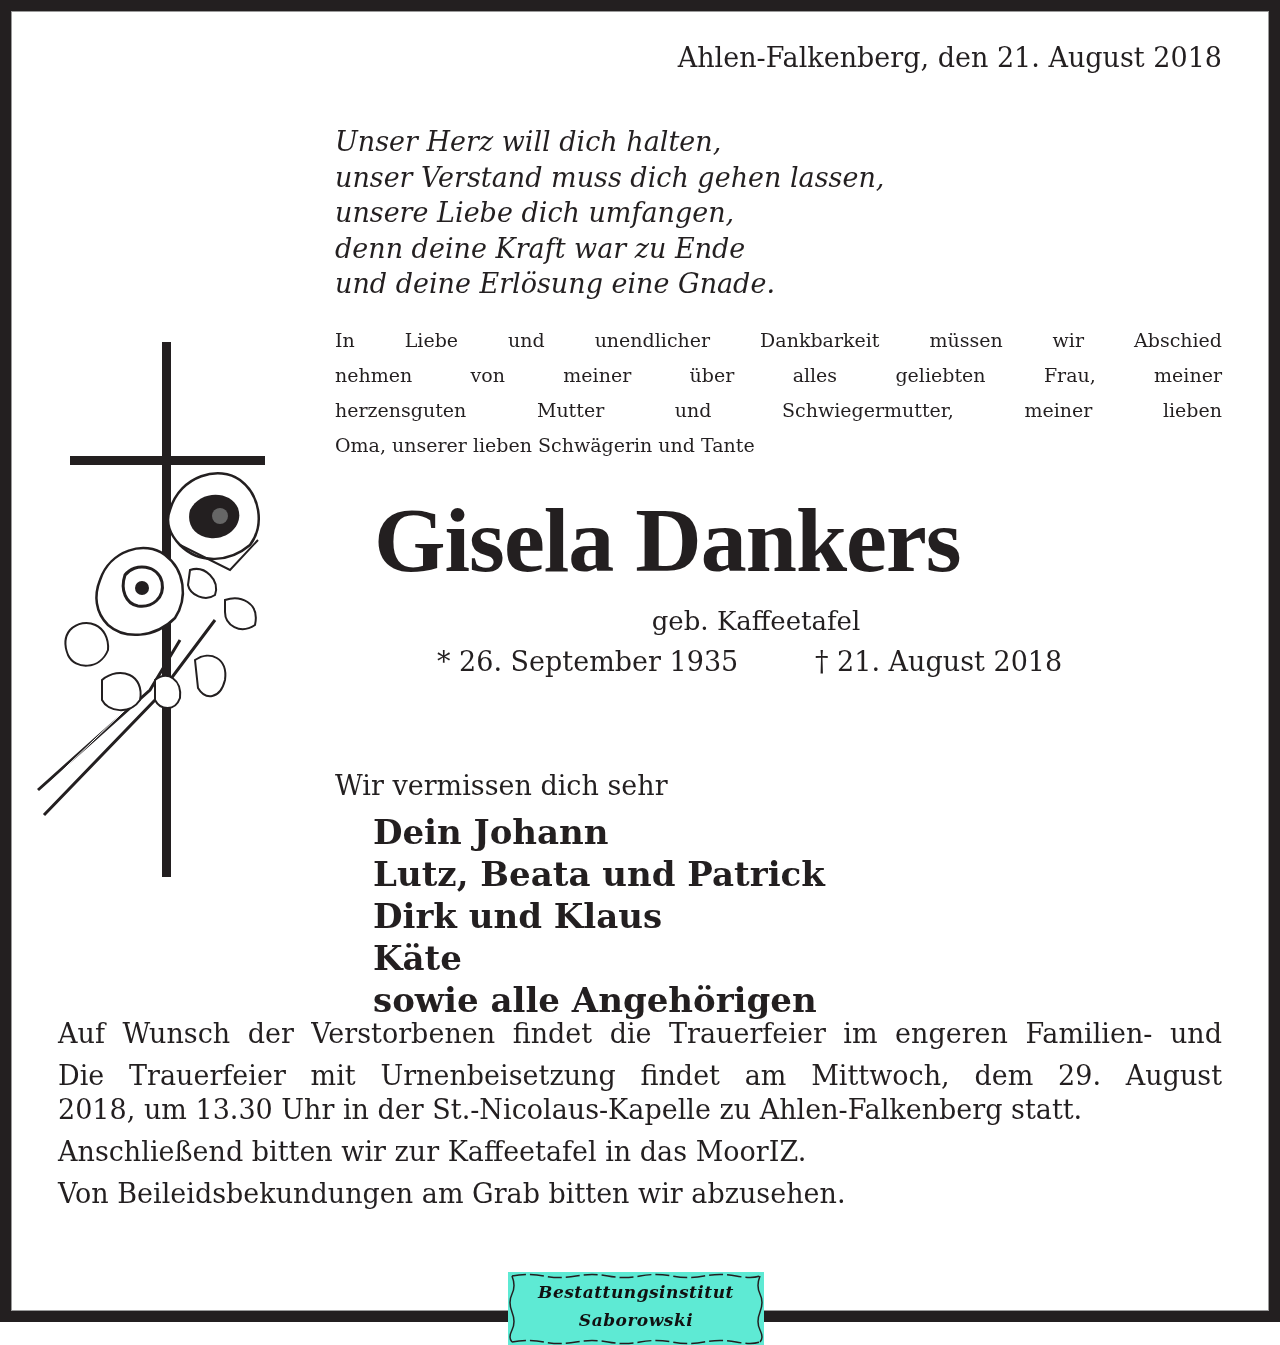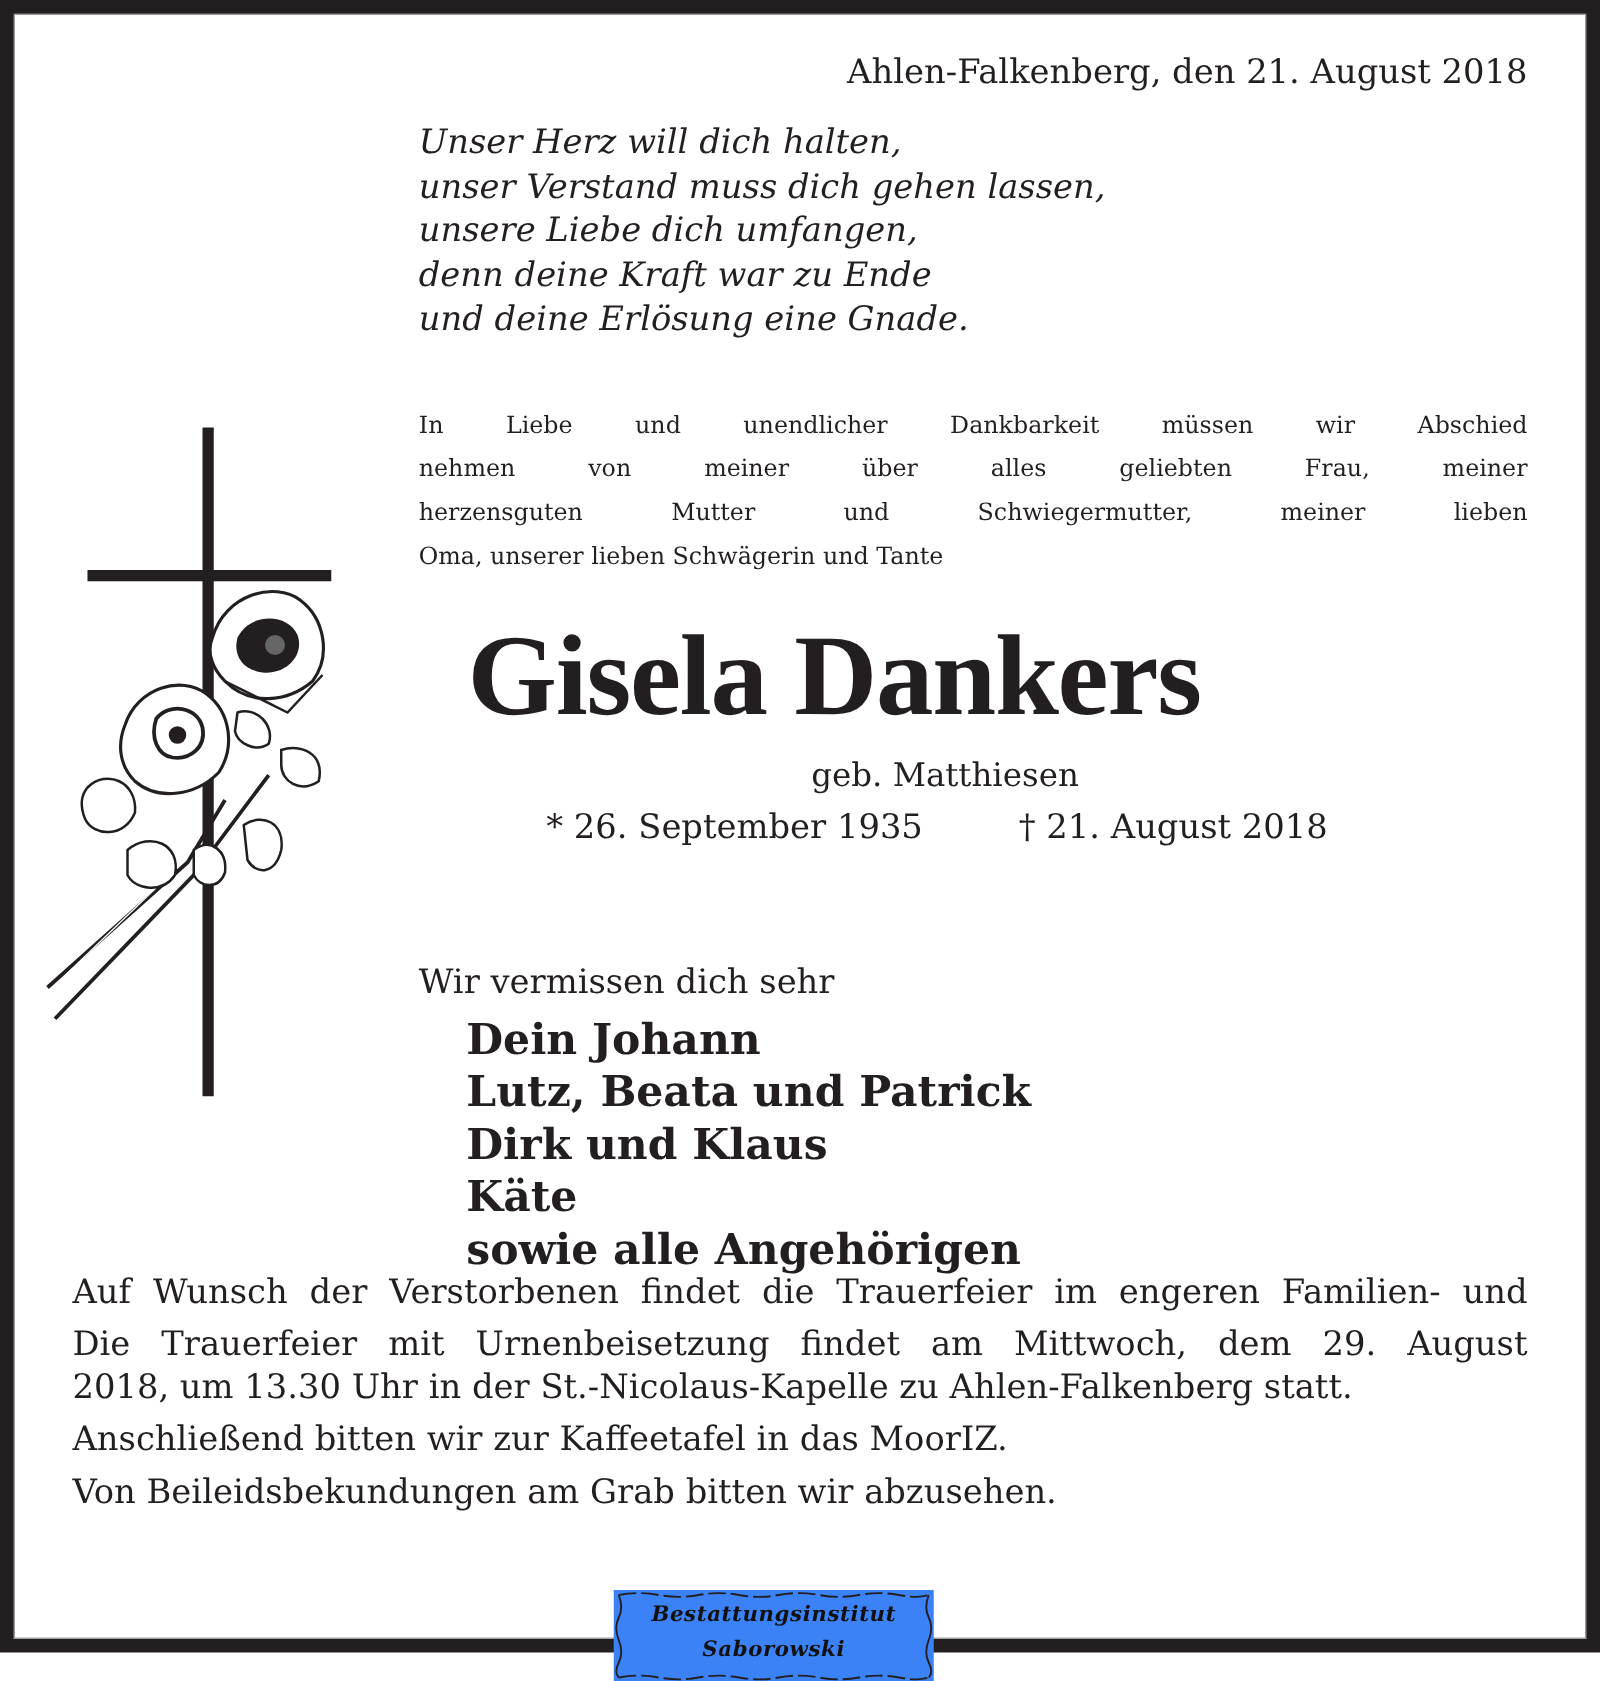--- a/index.html
+++ b/index.html
@@ -4,41 +4,41 @@
 <style>
   html, body { margin: 0; padding: 0; background: #ffffff; }
   body { width: 1280px; height: 1345px; position: relative; overflow: hidden;
          font-family: "DejaVu Serif", "Liberation Serif", serif; color: #231f20; }
   .frame { position: absolute; left: 0; top: 0; width: 1280px; height: 1322px;
            background: #231f20; }
   .panel { position: absolute; left: 11px; top: 11px; width: 1258px; height: 1300px;
            background: #ffffff; box-shadow: inset 0 0 0 1px #9a9a9a; }
   .t { position: absolute; white-space: nowrap; }
   .dateline { right: 58px; top: 42px; font-size: 27px; }
-  .poem { left: 335px; top: 96px; font-size: 27px; font-style: italic; line-height: 35.5px; }
+  .poem { left: 335px; top: 124px; font-size: 27px; font-style: italic; line-height: 35.5px; }
   .poem div { white-space: nowrap; }
   .intro { left: 335px; top: 323px; width: 887px; font-size: 19px; line-height: 35px;
            white-space: normal; text-align: justify; }
   .intro .line { display: block; text-align: justify; text-align-last: justify; white-space: nowrap; }
   .intro .line.last { text-align-last: left; }
   .name { left: 374px; top: 490px; font-size: 92px; font-weight: bold;
           font-family: "Liberation Serif", "DejaVu Serif", serif; letter-spacing: -1px; line-height: 100px; }
   .maiden { left: 0; width: 1280px; text-align: center; top: 606px; font-size: 26px; padding-left: 232px; box-sizing: border-box; }
   .birth { left: 437px; top: 646px; font-size: 27px; }
   .death { left: 815px; top: 646px; font-size: 27px; }
   .miss { left: 335px; top: 730px; font-size: 27px; margin-top: 40px; }
   .signers { left: 335px; top: 811px; font-size: 34px; font-weight: bold; line-height: 42px; margin-left: 38px; }
   .signers div { white-space: nowrap; }
   .notes { left: 58px; top: 1017px; width: 1164px; font-size: 27px; line-height: 34px; }
   .notes p { margin: 0 0 8px 0; }
   .notes .line { display: block; white-space: nowrap; text-align: justify; text-align-last: justify; }
   .notes .line.last { text-align-last: left; }
   .cross-art { position: absolute; left: 30px; top: 340px; width: 250px; height: 540px; }
-  .funeral-box { position: absolute; left: 491px; top: 1272px; width: 256px; height: 73px;
-                 background: #3b82f6; }
+  .funeral-box { position: absolute; left: 508px; top: 1272px; width: 256px; height: 73px;
+                 background: #5eead4; }
   .funeral-box svg { position: absolute; left: 0; top: 0; }
   .funeral-text { position: absolute; left: 0; width: 256px; text-align: center;
                   font-family: "DejaVu Serif", serif; font-weight: bold; font-style: italic;
                   font-size: 17px; letter-spacing: 0.5px; color: #111; }
   .ft1 { top: 10px; }
   .ft2 { top: 38px; }
 </style>
 </head>
 <body>
 
@@ -84,21 +84,21 @@
     <path d="M40 290 C55 275 80 285 78 310 C70 330 45 330 38 315 C34 305 35 296 40 290 Z" fill="#fff" stroke="#231f20" stroke-width="2"></path>
     <path d="M72 340 C90 325 115 335 110 360 C100 375 78 372 72 360 Z" fill="#fff" stroke="#231f20" stroke-width="2"></path>
     <path d="M160 230 C175 225 190 240 185 255 C175 262 160 255 158 245 Z" fill="#fff" stroke="#231f20" stroke-width="2"></path>
     <path d="M165 320 C180 310 198 318 195 340 C190 360 175 360 168 348 Z" fill="#fff" stroke="#231f20" stroke-width="2"></path>
     <path d="M195 260 C210 255 230 262 225 285 C210 295 195 285 195 272 Z" fill="#fff" stroke="#231f20" stroke-width="2"></path>
     <path d="M125 340 C138 330 152 340 150 358 C145 372 130 370 125 360 Z" fill="#fff" stroke="#231f20" stroke-width="2"></path>
   </svg>
 </div>
 
 <div class="t name">Gisela Dankers</div>
-<div class="t maiden">geb. Matthiesen</div>
+<div class="t maiden">geb. Kaffeetafel</div>
 <div class="t birth">* 26. September 1935</div>
 <div class="t death">† 21. August 2018</div>
 
 <div class="t miss">Wir vermissen dich sehr</div>
 
 <div class="t signers">
   <div>Dein Johann</div>
   <div>Lutz, Beata und Patrick</div>
   <div>Dirk und Klaus</div>
   <div>Käte</div>

